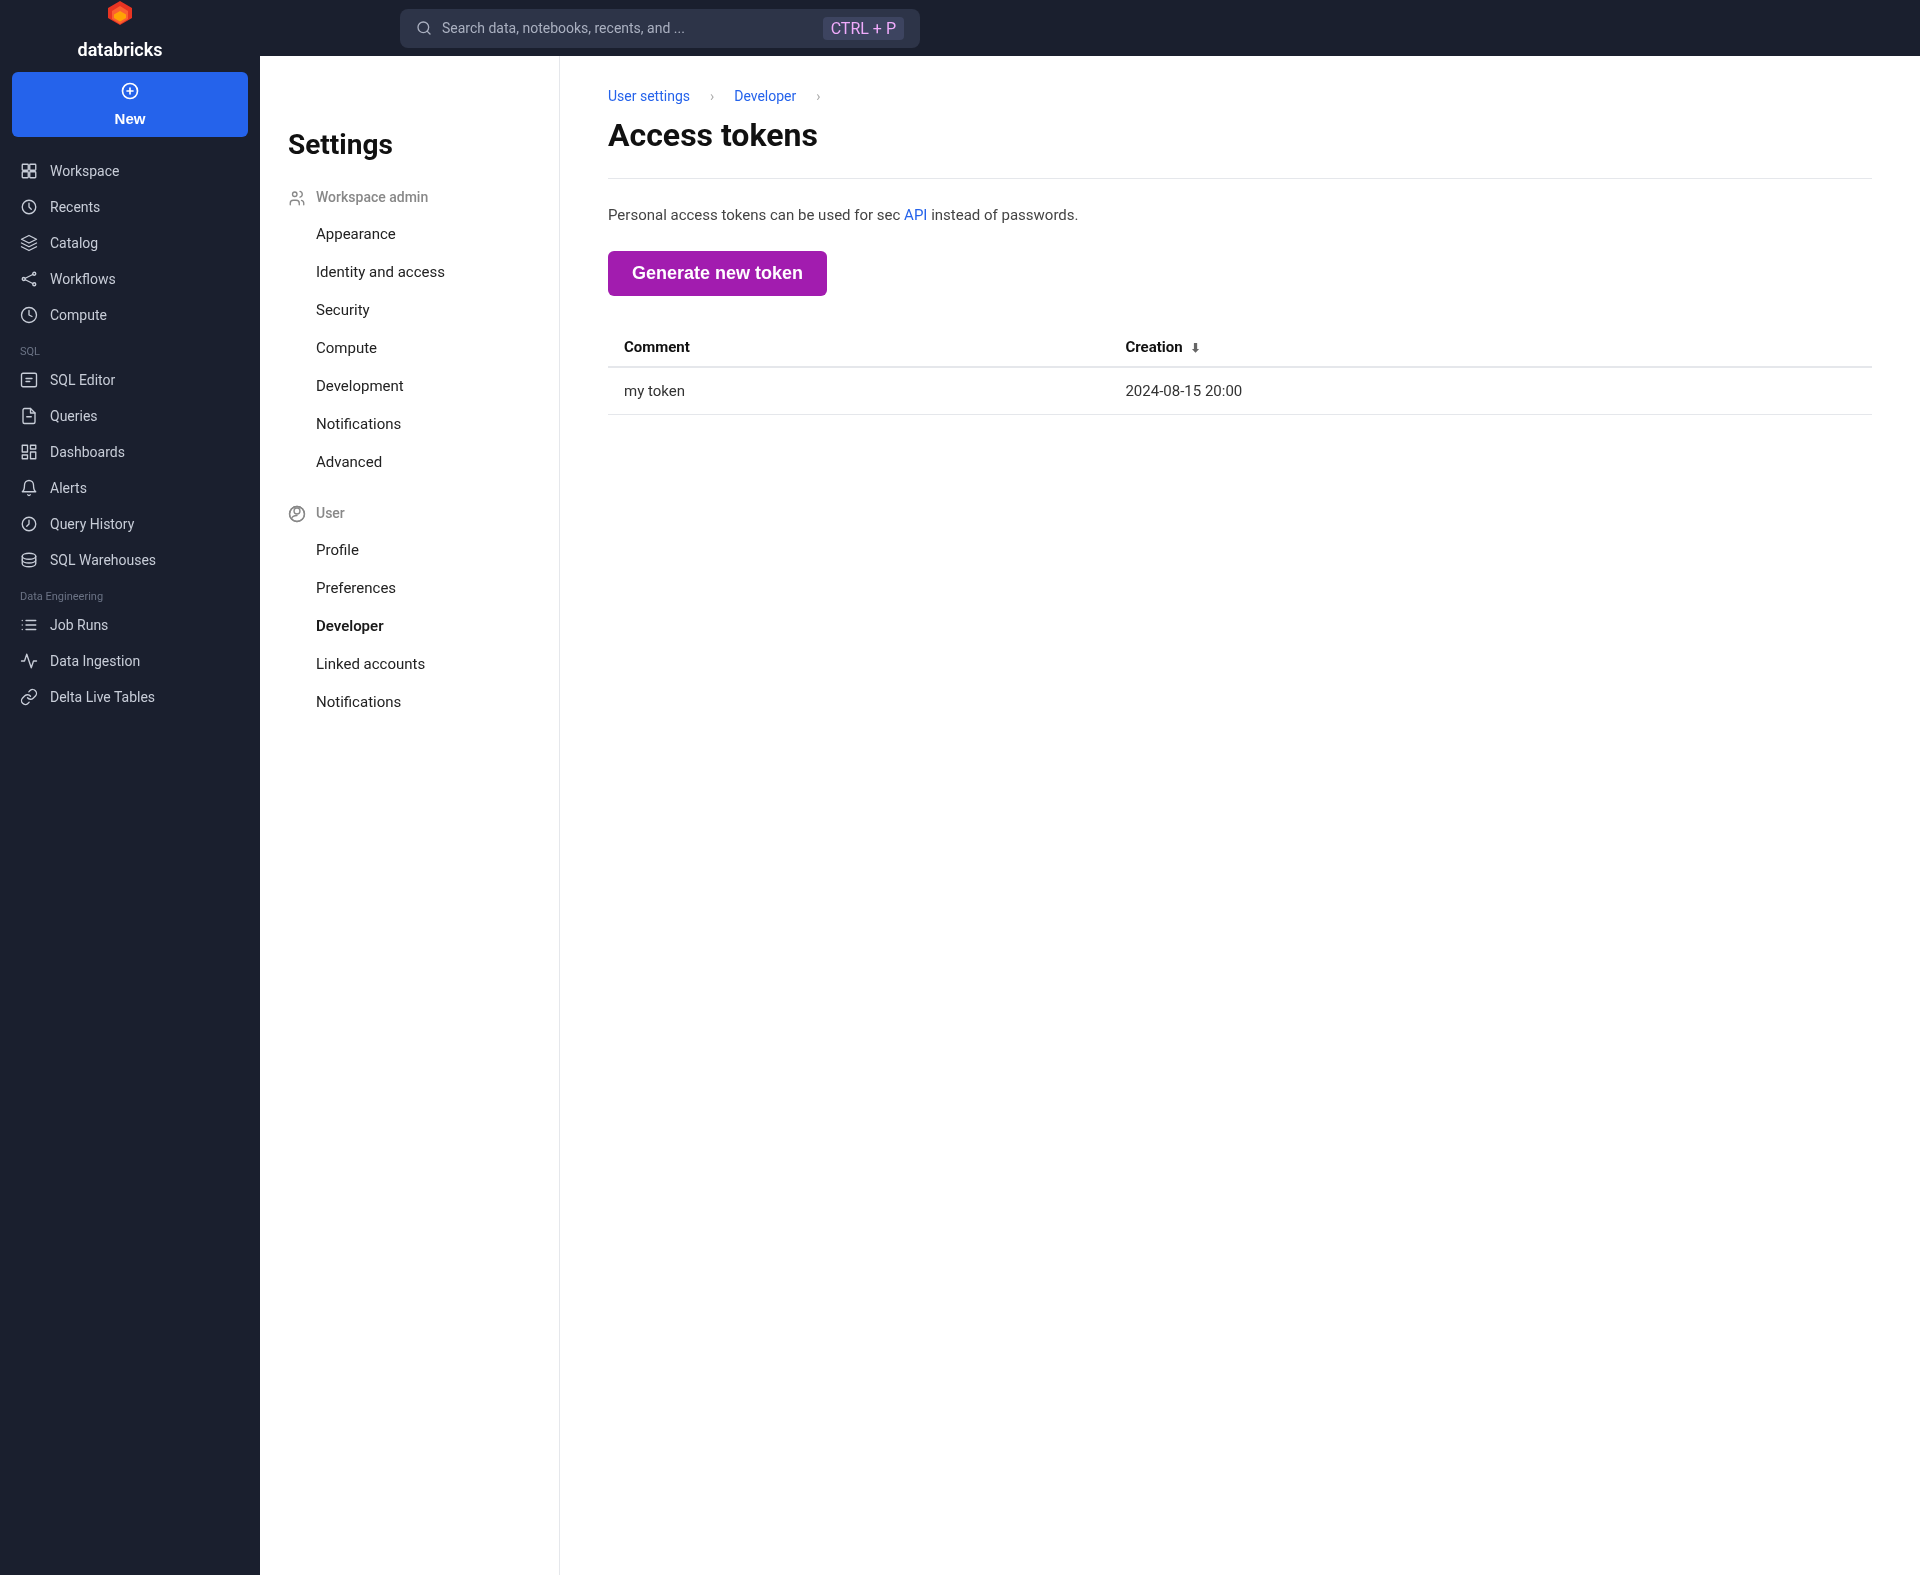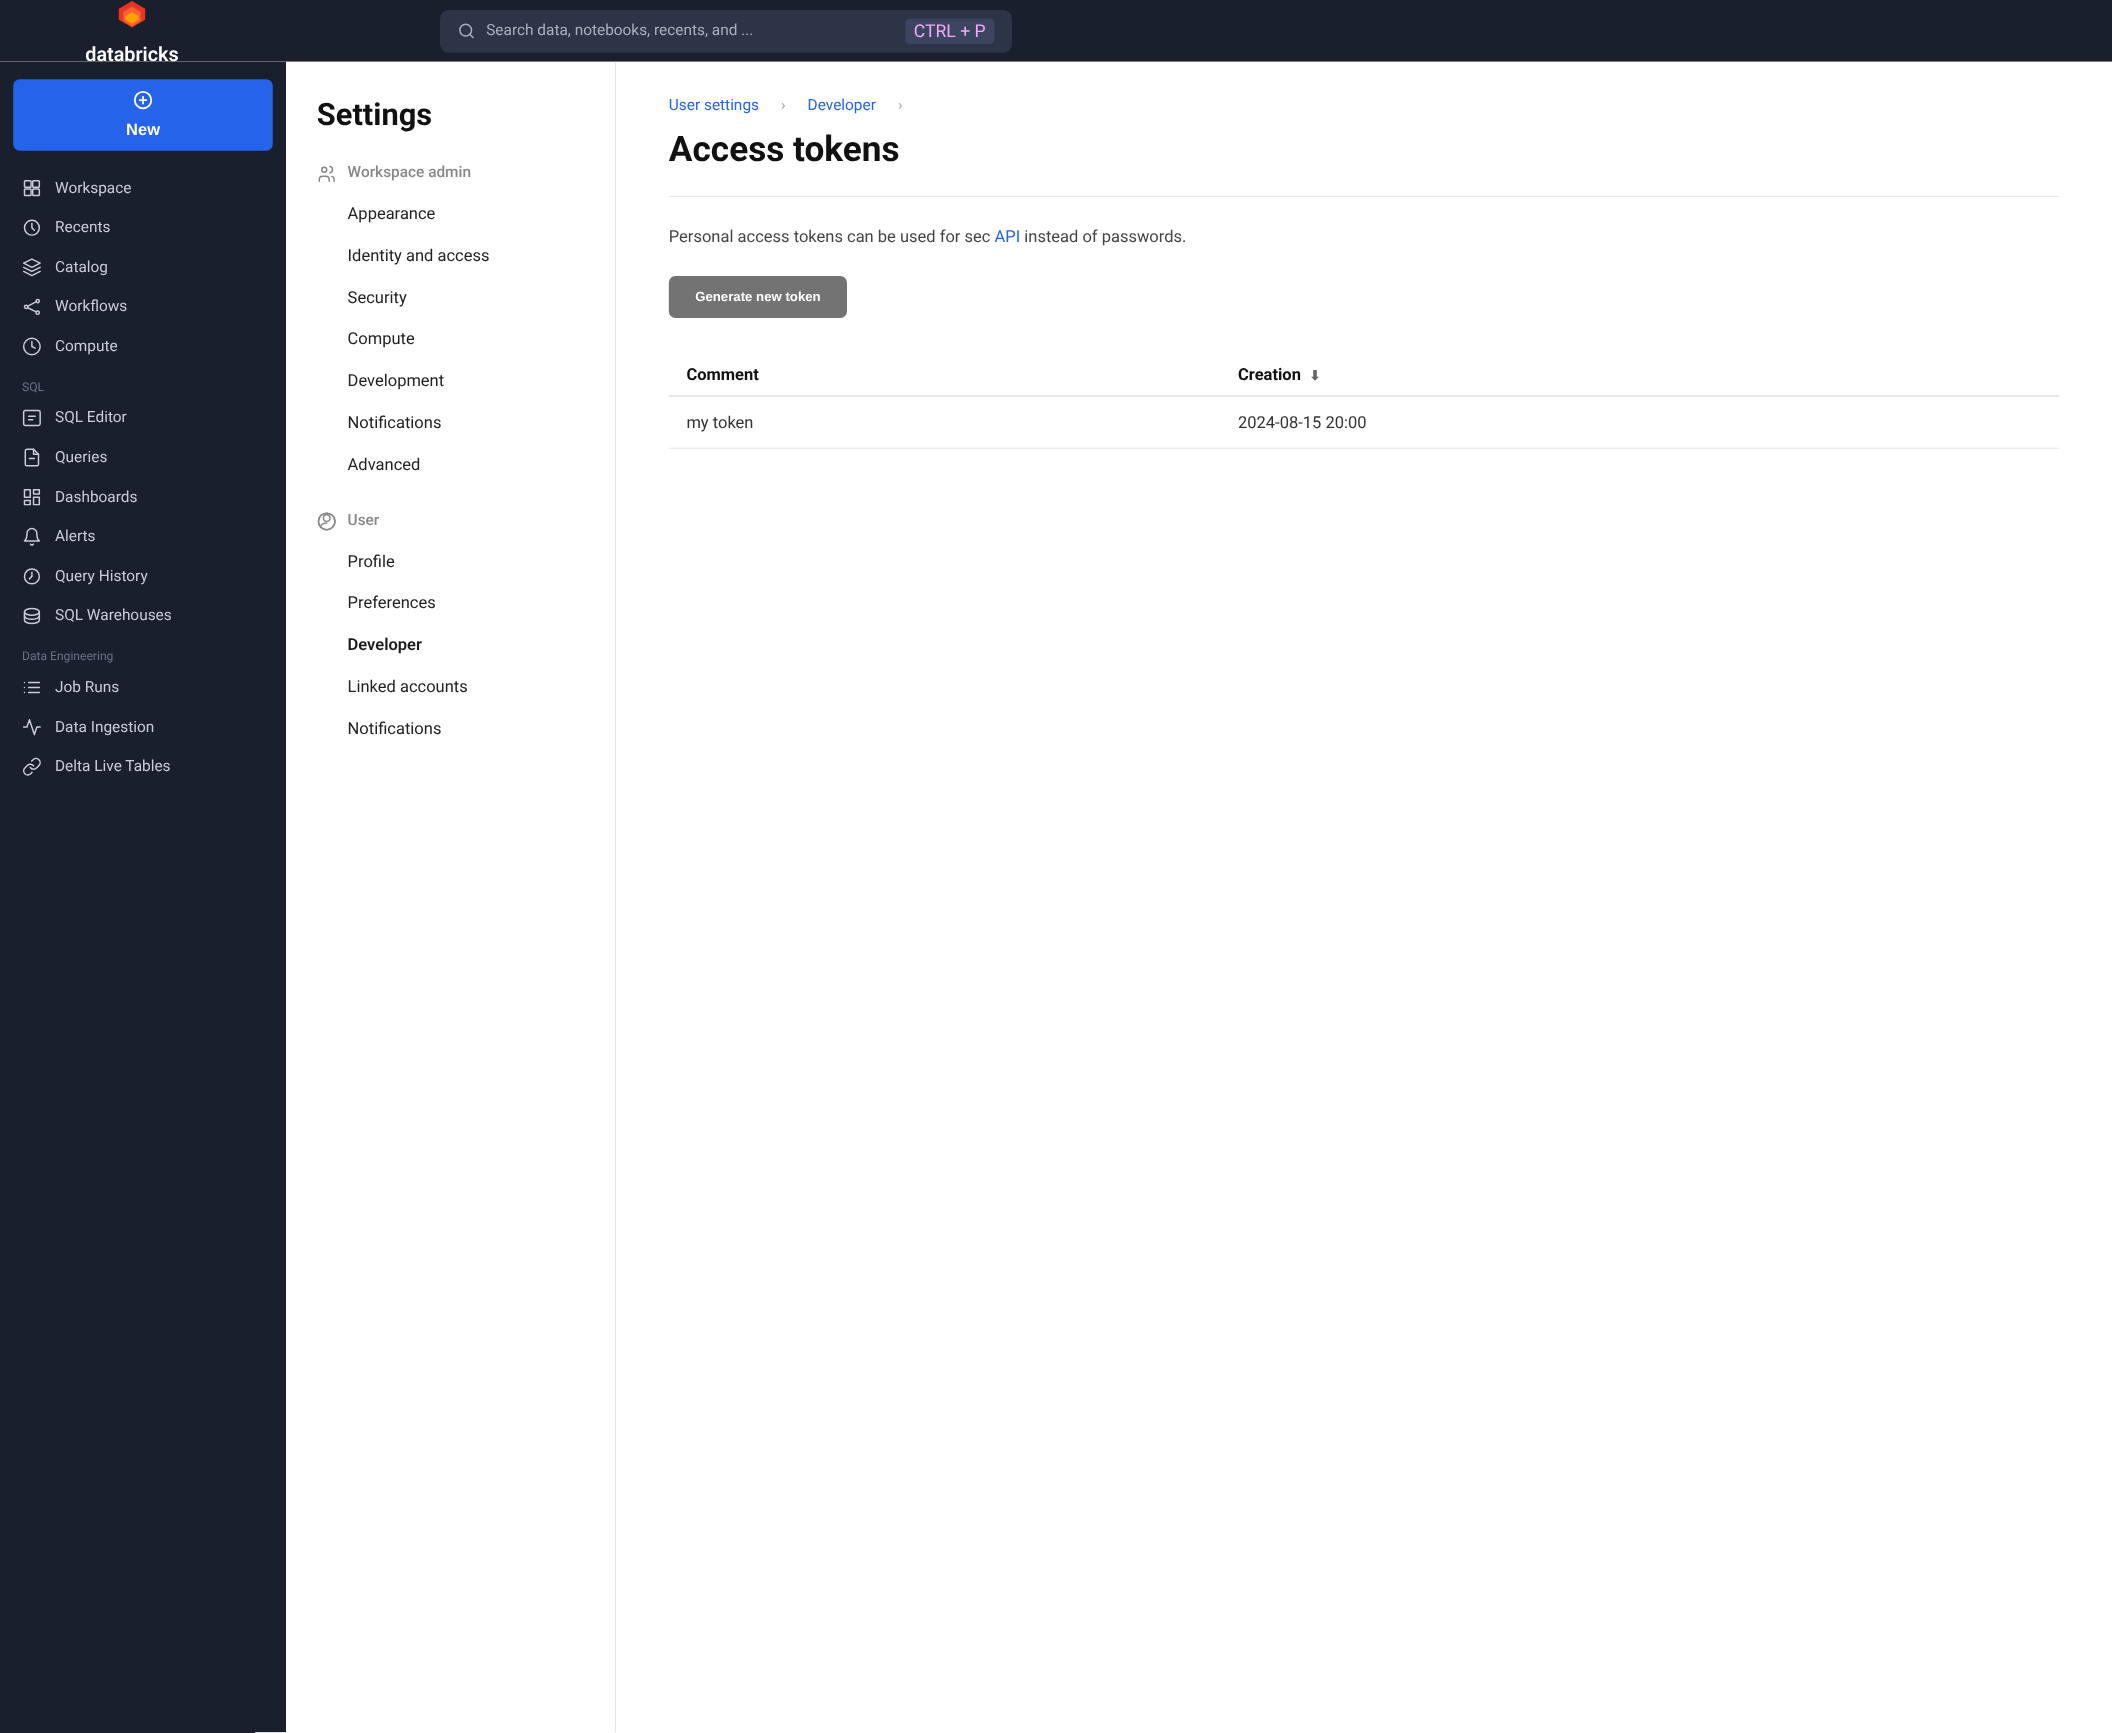--- a/index.html
+++ b/index.html
@@ -116,20 +116,21 @@
       border-right: 1px solid #e5e7eb;
       padding: 32px 28px;
       overflow-y: auto;
       flex-shrink: 0;
     }
     .settings-title {
       font-size: 28px;
       font-weight: 700;
       color: #111;
       margin-bottom: 28px;
+      margin-top: 40px;
     }
     .settings-section-header {
       display: flex;
       align-items: flex-start;
       gap: 10px;
       font-size: 14px;
       color: #888;
       font-weight: 500;
       margin-bottom: 8px;
       margin-top: 16px;
@@ -186,26 +187,26 @@
     }
     .content-description {
       font-size: 15px;
       color: #444;
       margin-bottom: 24px;
       max-width: 600px;
       line-height: 1.6;
     }
     .content-description a { color: #2563eb; text-decoration: none; }
     .generate-btn {
-      background: #737373;
+      background: #a21caf;
       color: #fff;
       border: none;
       border-radius: 6px;
       padding: 12px 24px;
-      font-size: 12px;
+      font-size: 18px;
       font-weight: 600;
       cursor: pointer;
       margin-bottom: 32px;
     }
 
     
     .token-table {
       width: 100%;
       border-collapse: collapse;
       font-size: 15px;

